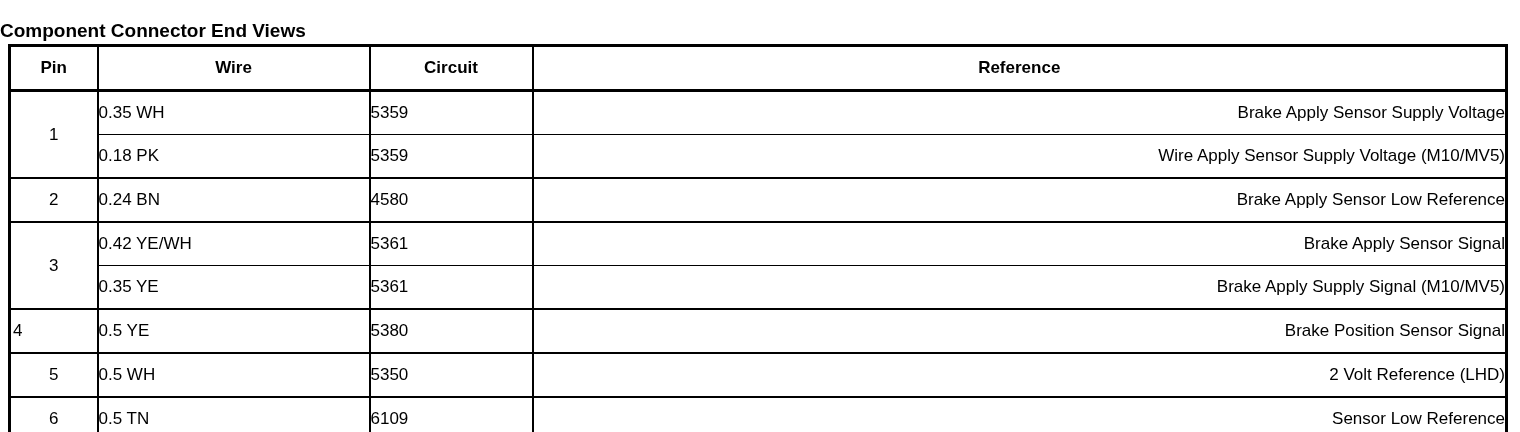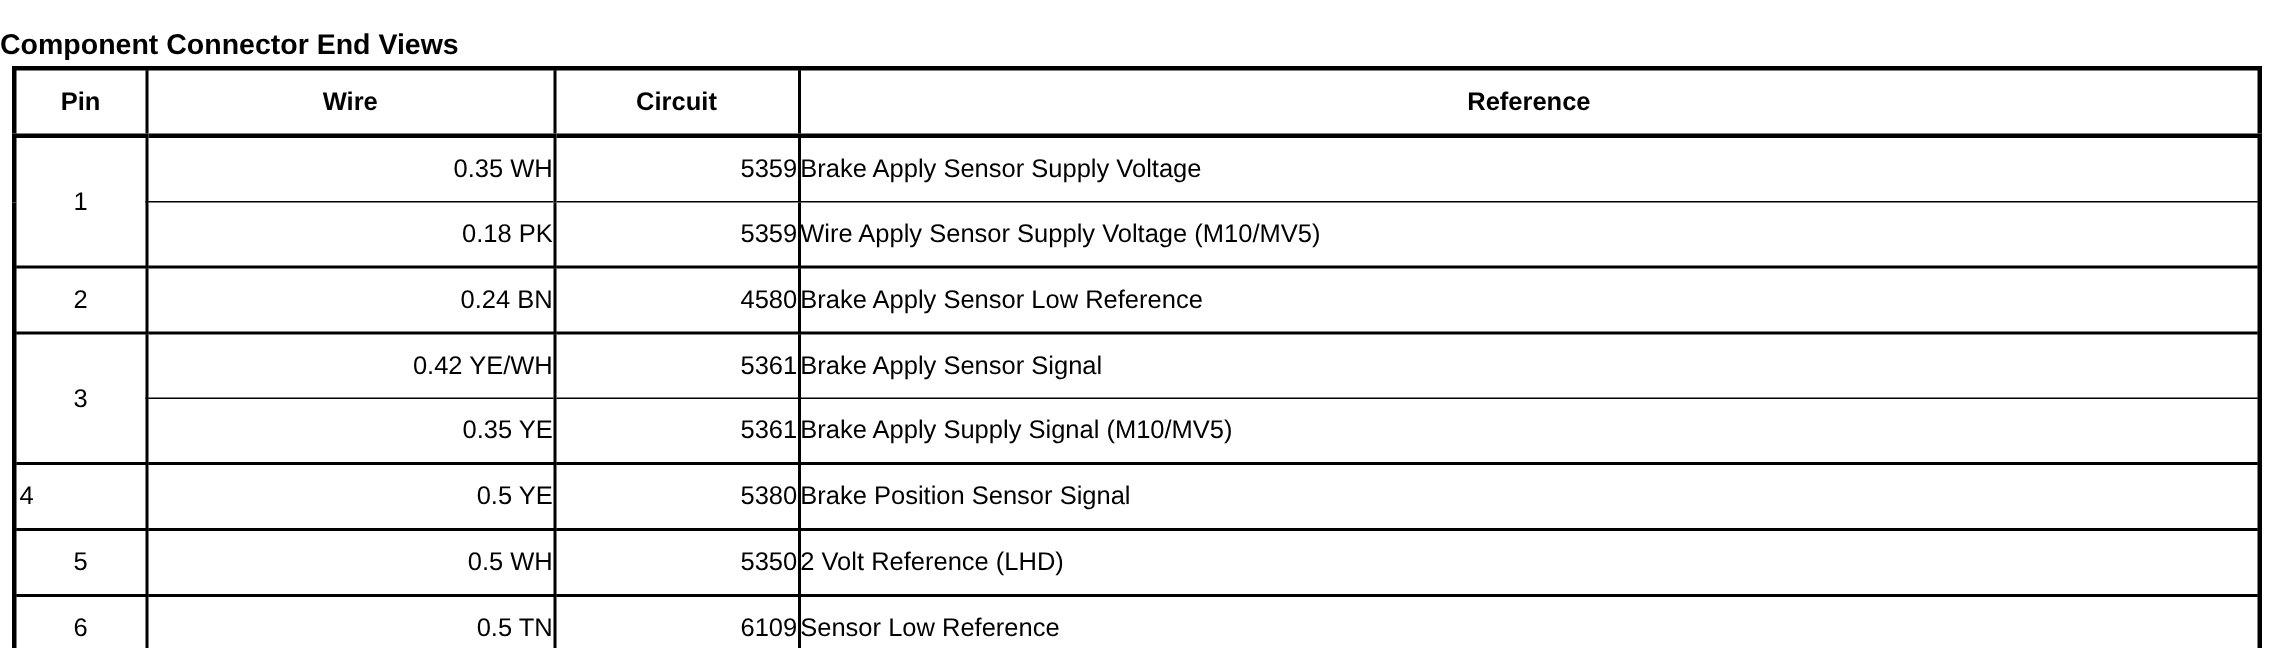--- a/index.html
+++ b/index.html
@@ -64,24 +64,24 @@
   }
   td.pin-cell {
     text-align: center;
     font-weight: normal;
   }
   td.pin-cell.left-flush {
     text-align: left;
     padding-left: 2px;
   }
   td.wire-cell, td.circ-cell {
-    text-align: right;
+    text-align: left;
   }
   td.func-cell {
-    text-align: left;
+    text-align: right;
     padding-left: 9px;
   }
   
   tr.sub-first > td.wire-cell,
   tr.sub-first > td.circ-cell,
   tr.sub-first > td.func-cell {
     border-bottom-width: 1px;
   }
   tr.sub-second > td.wire-cell,
   tr.sub-second > td.circ-cell,

